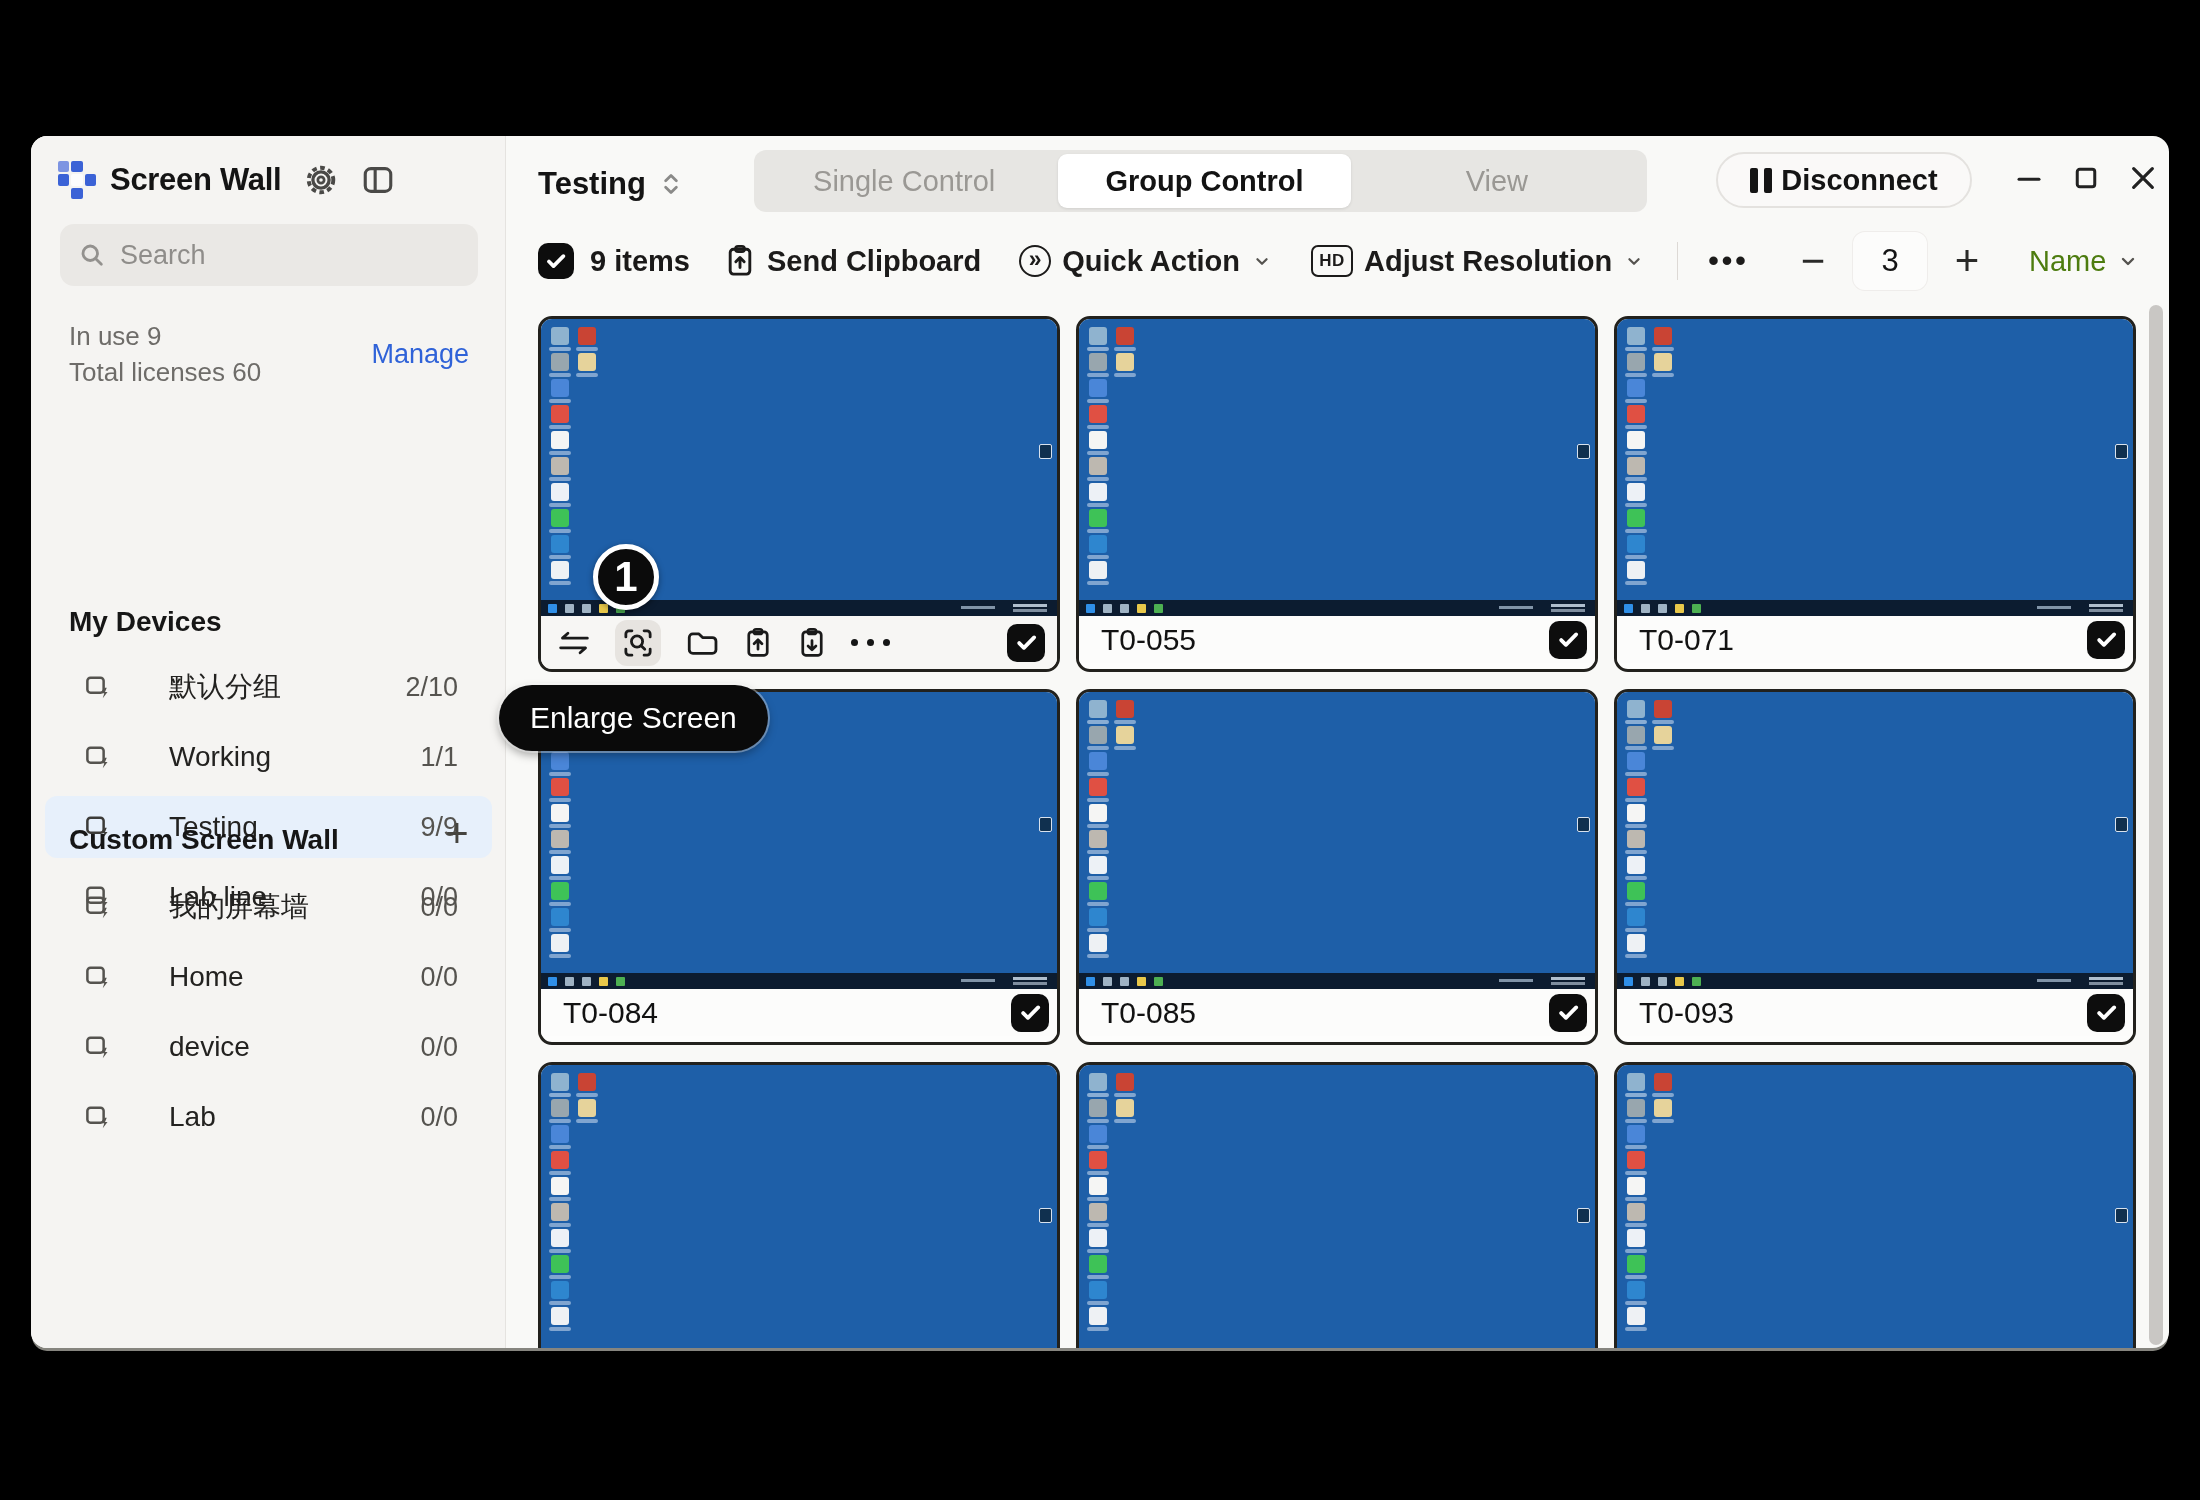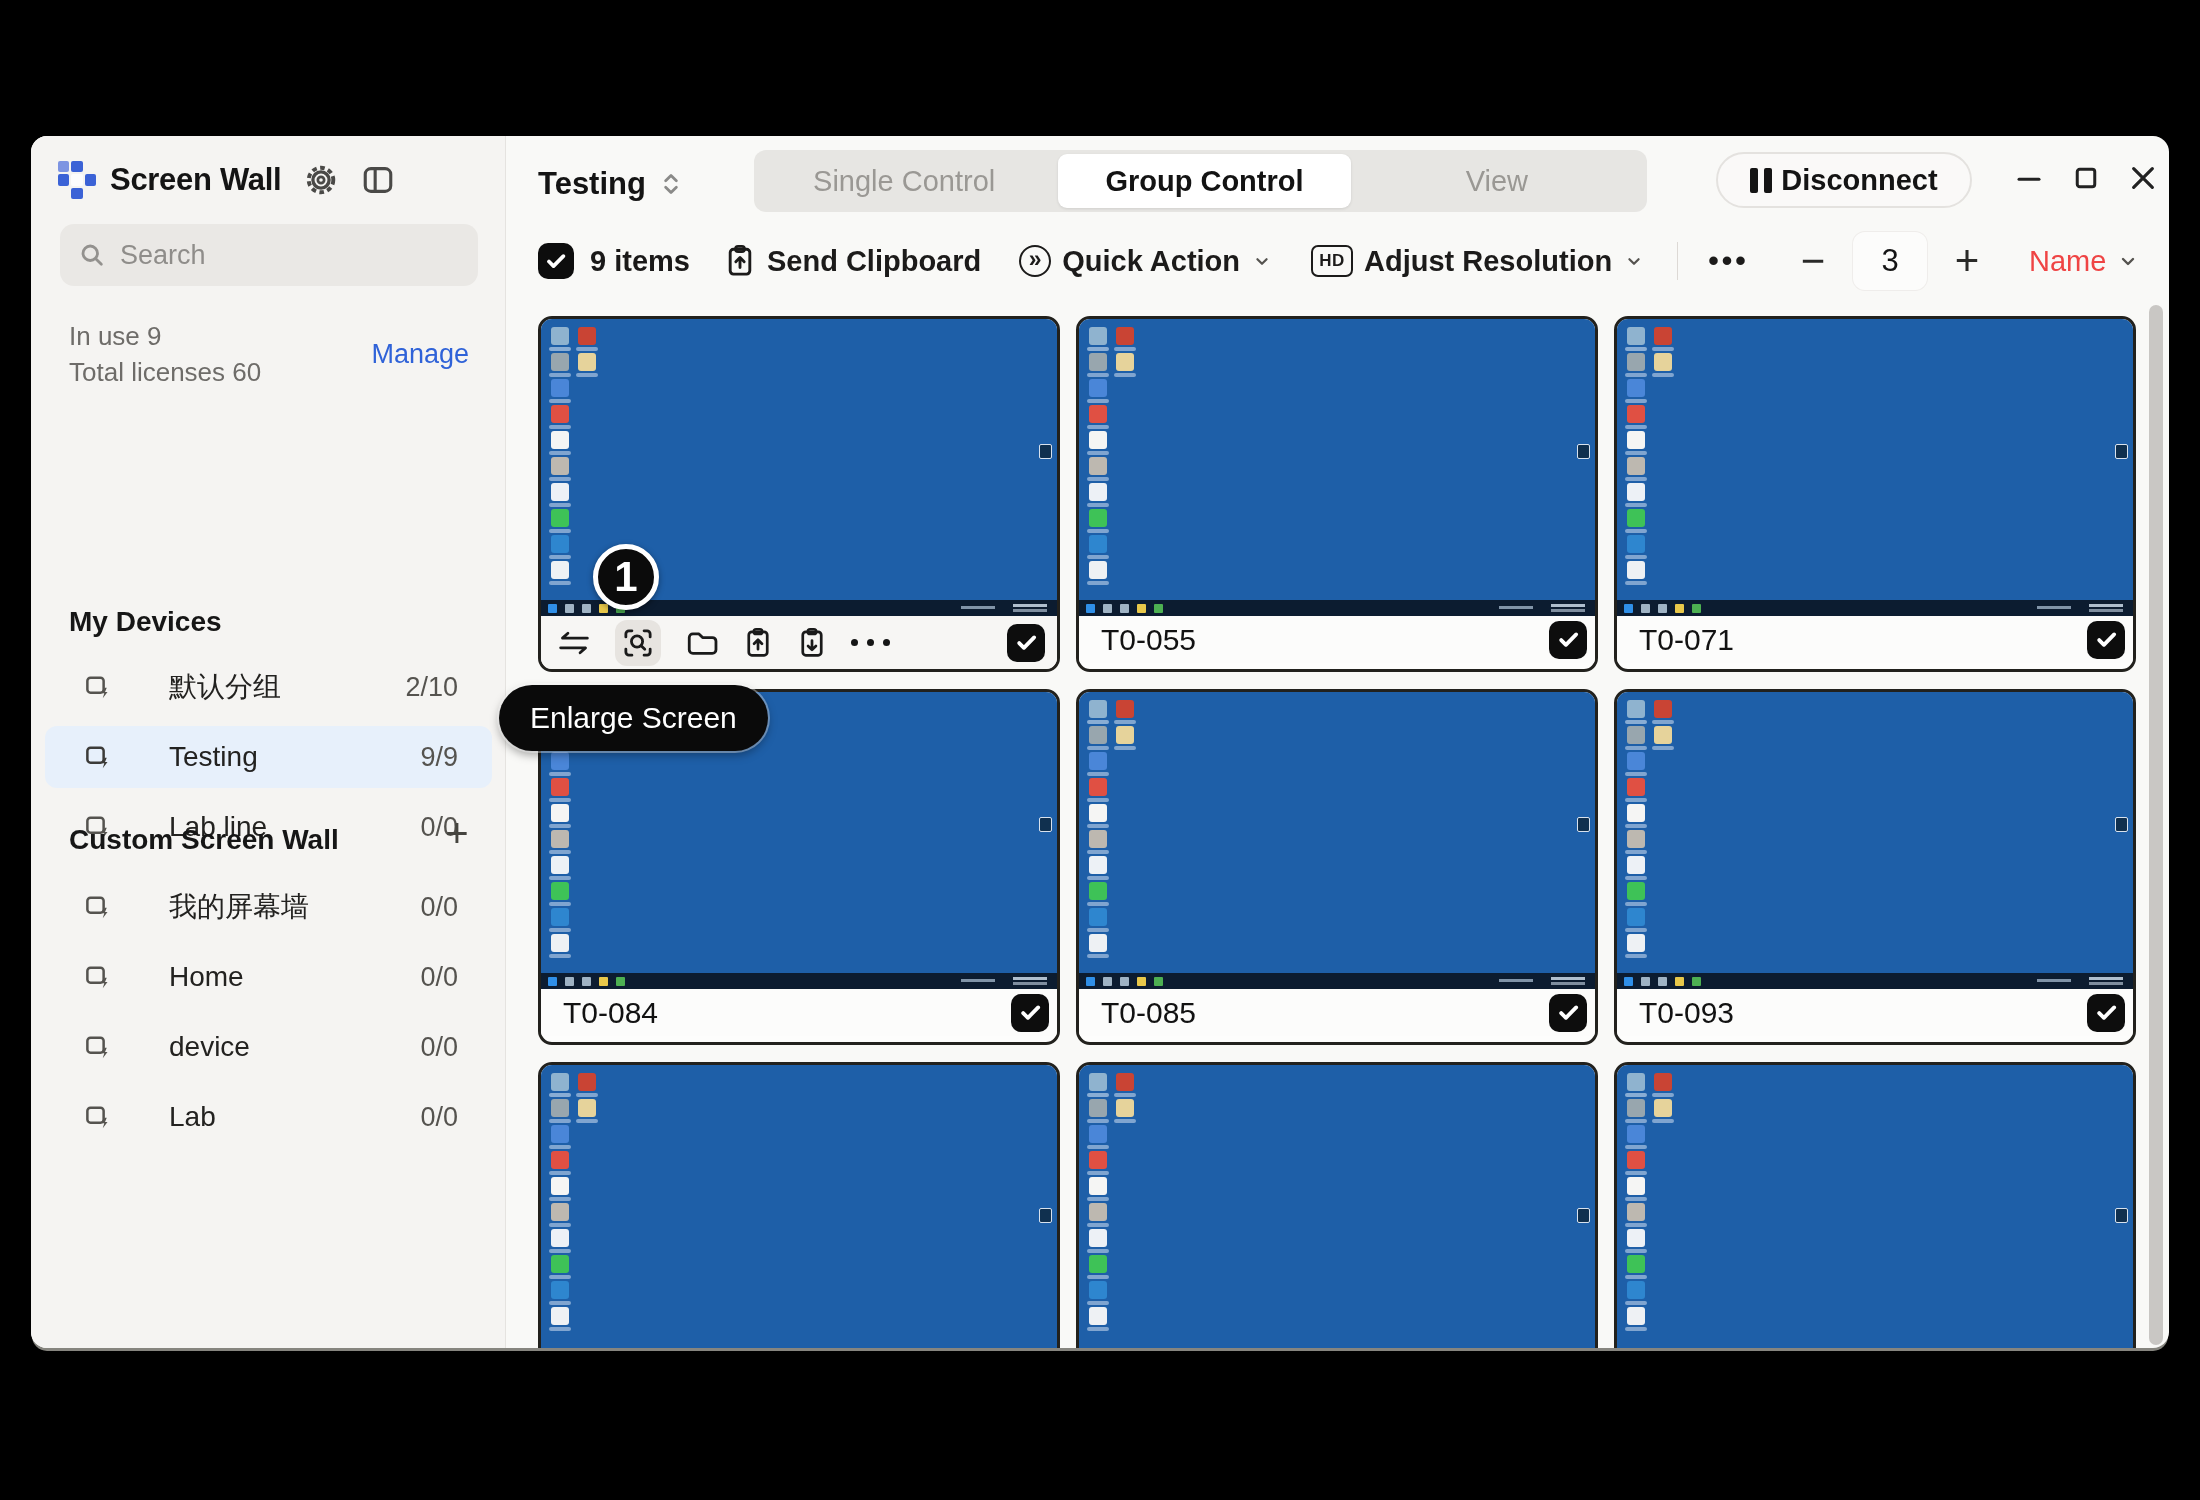--- a/index.html
+++ b/index.html
@@ -74,21 +74,21 @@
               letter-spacing:.5px; padding:0 4px; }
   .tb-div { width:1px; height:38px; background:#ddd9d5; margin:0 8px 0 -6px; }
   .tb-more { font-size:30px; font-weight:700; color:#1c1b1a; letter-spacing:3px; margin-left:22px; cursor:pointer; }
   .tb-right { position:absolute; left:1284px; top:96px; height:58px; display:flex; align-items:center; }
   .step-btn { width:44px; height:44px; display:flex; align-items:center; justify-content:center;
               font-size:42px; font-weight:300; color:#2a2a28; cursor:pointer; }
   .grid-size { width:74px; height:58px; background:#fcfcfb; border-radius:12px; margin:0 18px;
                display:flex; align-items:center; justify-content:center; font-size:31px; color:#141414;
                box-shadow:0 0 0 1px #efedeb; }
   .sort { display:flex; align-items:center; gap:10px; margin-left:40px; cursor:pointer; }
-  .sort .s-lbl { font-size:29px; color:#ef4444; }
+  .sort .s-lbl { font-size:29px; color:#4d7c0f; }
 
   
   .tile { position:absolute; width:522px; height:356px; border:3px solid #22211d; border-radius:14px;
           background:#fdfdfc; overflow:hidden; }
   .tile.cut { height:420px; }
   .screen { position:relative; width:516px; height:297px; background:#1e5fa8; cursor:pointer; }
   .tile.cut .screen { height:340px; }
   .dt-icons { position:absolute; left:10px; top:8px; width:18px; height:18px; border-radius:3px;
               background:#8fb3cf;
               box-shadow: 27px 0 0 #c94434, 0 26px 0 #98a6ae, 27px 26px 0 #e6d39b,
@@ -189,20 +189,30 @@
         <div class="sb-row">
           <span class="dev-ic">
             <svg width="30" height="30" viewBox="0 0 24 24">
                 <rect x="3.5" y="4.5" width="13" height="12" rx="2.5" fill="none" stroke="#55534f" stroke-width="2"></rect>
                 <path d="M17.5 12.5 15 17h2l-1.2 4 3.8-5h-2l1.4-3.5z" fill="#55534f"></path>
               </svg>
           </span>
           <span class="lbl">默认分组</span>
           <span class="cnt">2/10</span>
         </div>
+        <div class="sb-row">
+          <span class="dev-ic">
+            <svg width="30" height="30" viewBox="0 0 24 24">
+                <rect x="3.5" y="4.5" width="13" height="12" rx="2.5" fill="none" stroke="#55534f" stroke-width="2"></rect>
+                <path d="M17.5 12.5 15 17h2l-1.2 4 3.8-5h-2l1.4-3.5z" fill="#55534f"></path>
+              </svg>
+          </span>
+          <span class="lbl">Working</span>
+          <span class="cnt">1/1</span>
+        </div>
         <div class="sb-row selected">
           <span class="dev-ic">
             <svg width="30" height="30" viewBox="0 0 24 24">
                 <rect x="3.5" y="4.5" width="13" height="12" rx="2.5" fill="none" stroke="#3c3b38" stroke-width="2"></rect>
                 <path d="M17.5 12.5 15 17h2l-1.2 4 3.8-5h-2l1.4-3.5z" fill="#3c3b38"></path>
               </svg>
           </span>
           <span class="lbl">Testing</span>
           <span class="cnt">9/9</span>
         </div>

